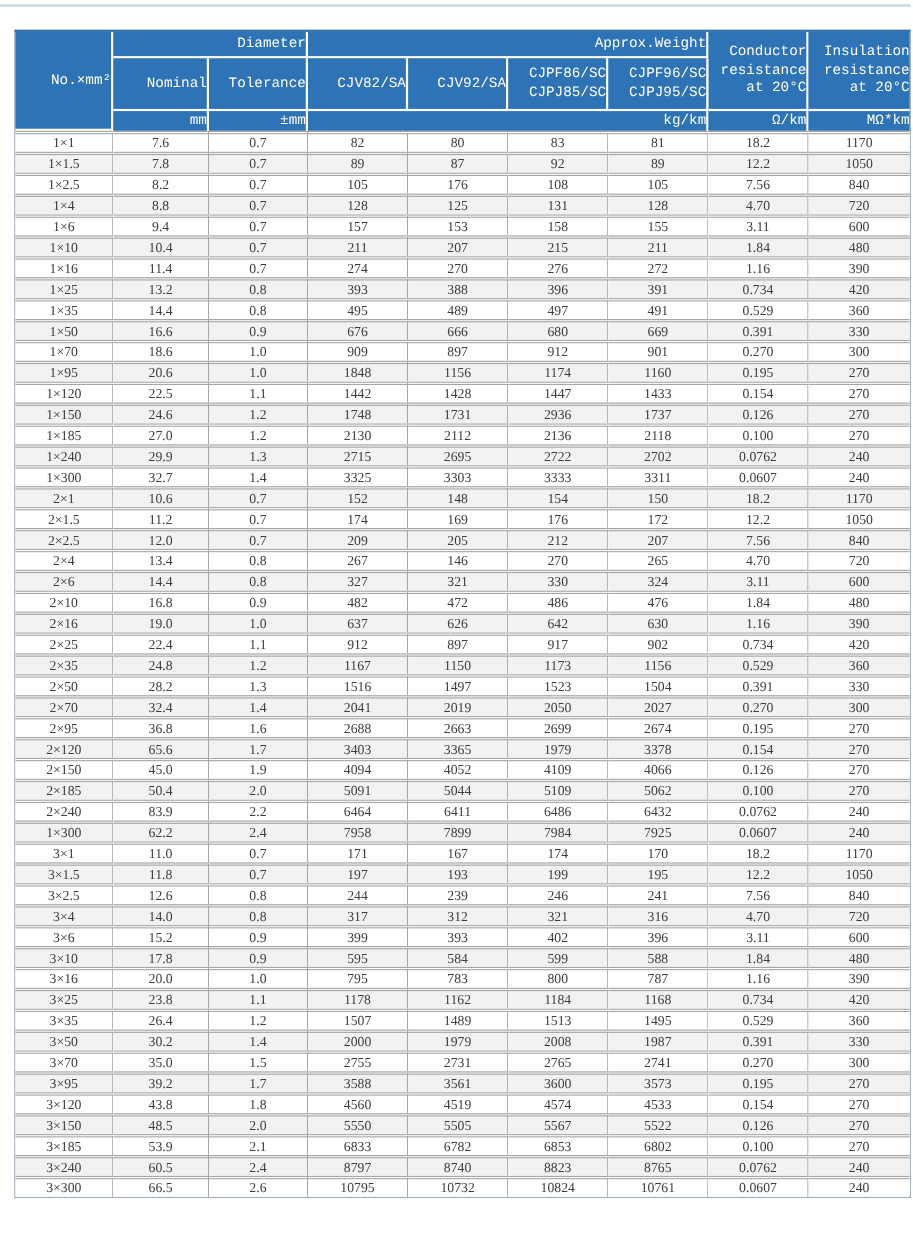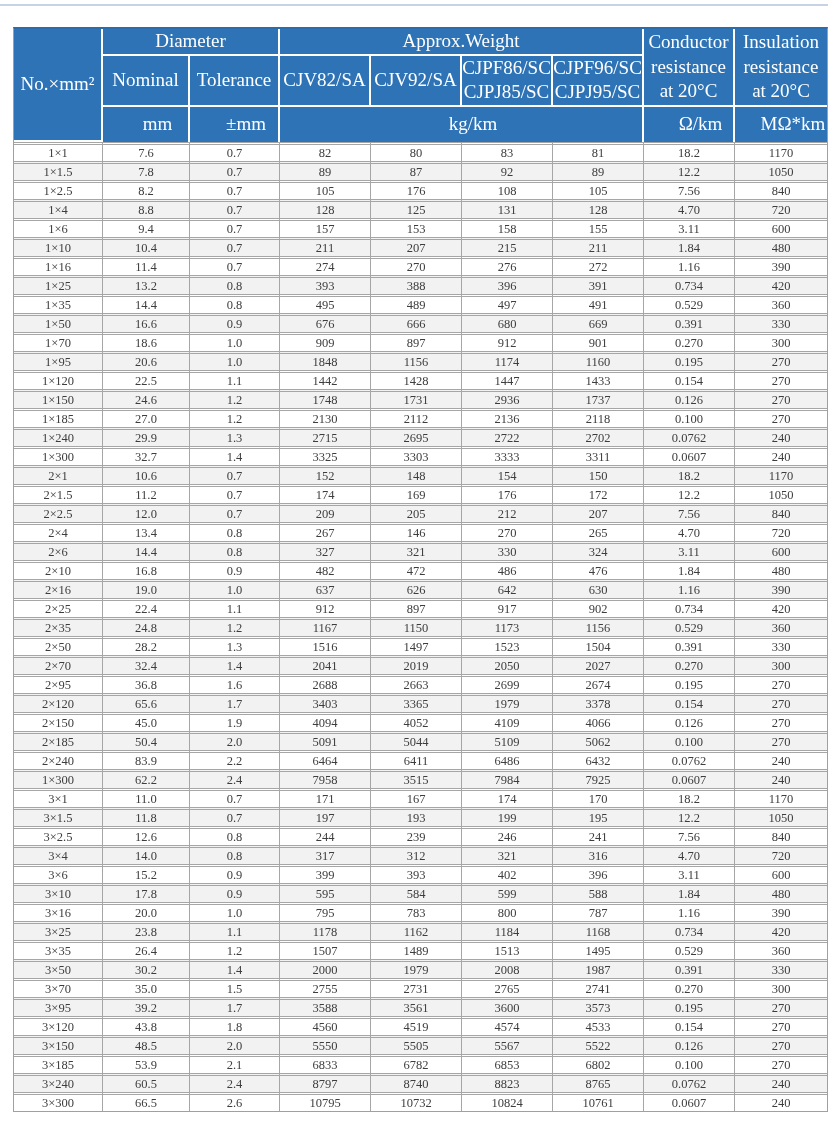--- a/index.html
+++ b/index.html
@@ -46,33 +46,34 @@
   col.c5 { width: 91px; }
   col.c6 { width: 91px; }
   col.c7 { width: 91px; }
   col.c8 { width: 91px; }
   col.c9 { width: auto; }
 
   th {
     background: var(--blue, #2d73b5);
     color: var(--header-text, #ffffff);
     font-weight: normal;
-    font-size: 19px;
+    font-size: 13px;
     line-height: 1.3;
-    text-align: center;
+    text-align: right;
     vertical-align: middle;
     padding: 0;
     white-space: pre-line;
     border-right: 2px solid #ffffff;
     border-bottom: 2px solid #ffffff;
+    font-family: Liberation Mono, monospace;
   }
   th.no-right { border-right: none; }
   tr.h1 th.band { height: 22px; }
   tr.h2 th { height: 46px; }
-  tr.h3 th { height: 35px; border-bottom: none; padding-left: 24px; }
+  tr.h3 th { height: 18px; border-bottom: none; padding-left: 24px; }
 
   td {
     font-size: 12.5px;
     color: var(--body-text, #3d3d3d);
     text-align: center;
     vertical-align: middle;
     height: 16px;
     line-height: 16px;
     padding: 0;
     background: #ffffff;
@@ -493,21 +494,21 @@
           <td>6486</td>
           <td>6432</td>
           <td>0.0762</td>
           <td>240</td>
         </tr>
         <tr class="alt">
           <td>1×300</td>
           <td>62.2</td>
           <td>2.4</td>
           <td>7958</td>
-          <td>3515</td>
+          <td>7899</td>
           <td>7984</td>
           <td>7925</td>
           <td>0.0607</td>
           <td>240</td>
         </tr>
         <tr>
           <td>3×1</td>
           <td>11.0</td>
           <td>0.7</td>
           <td>171</td>

